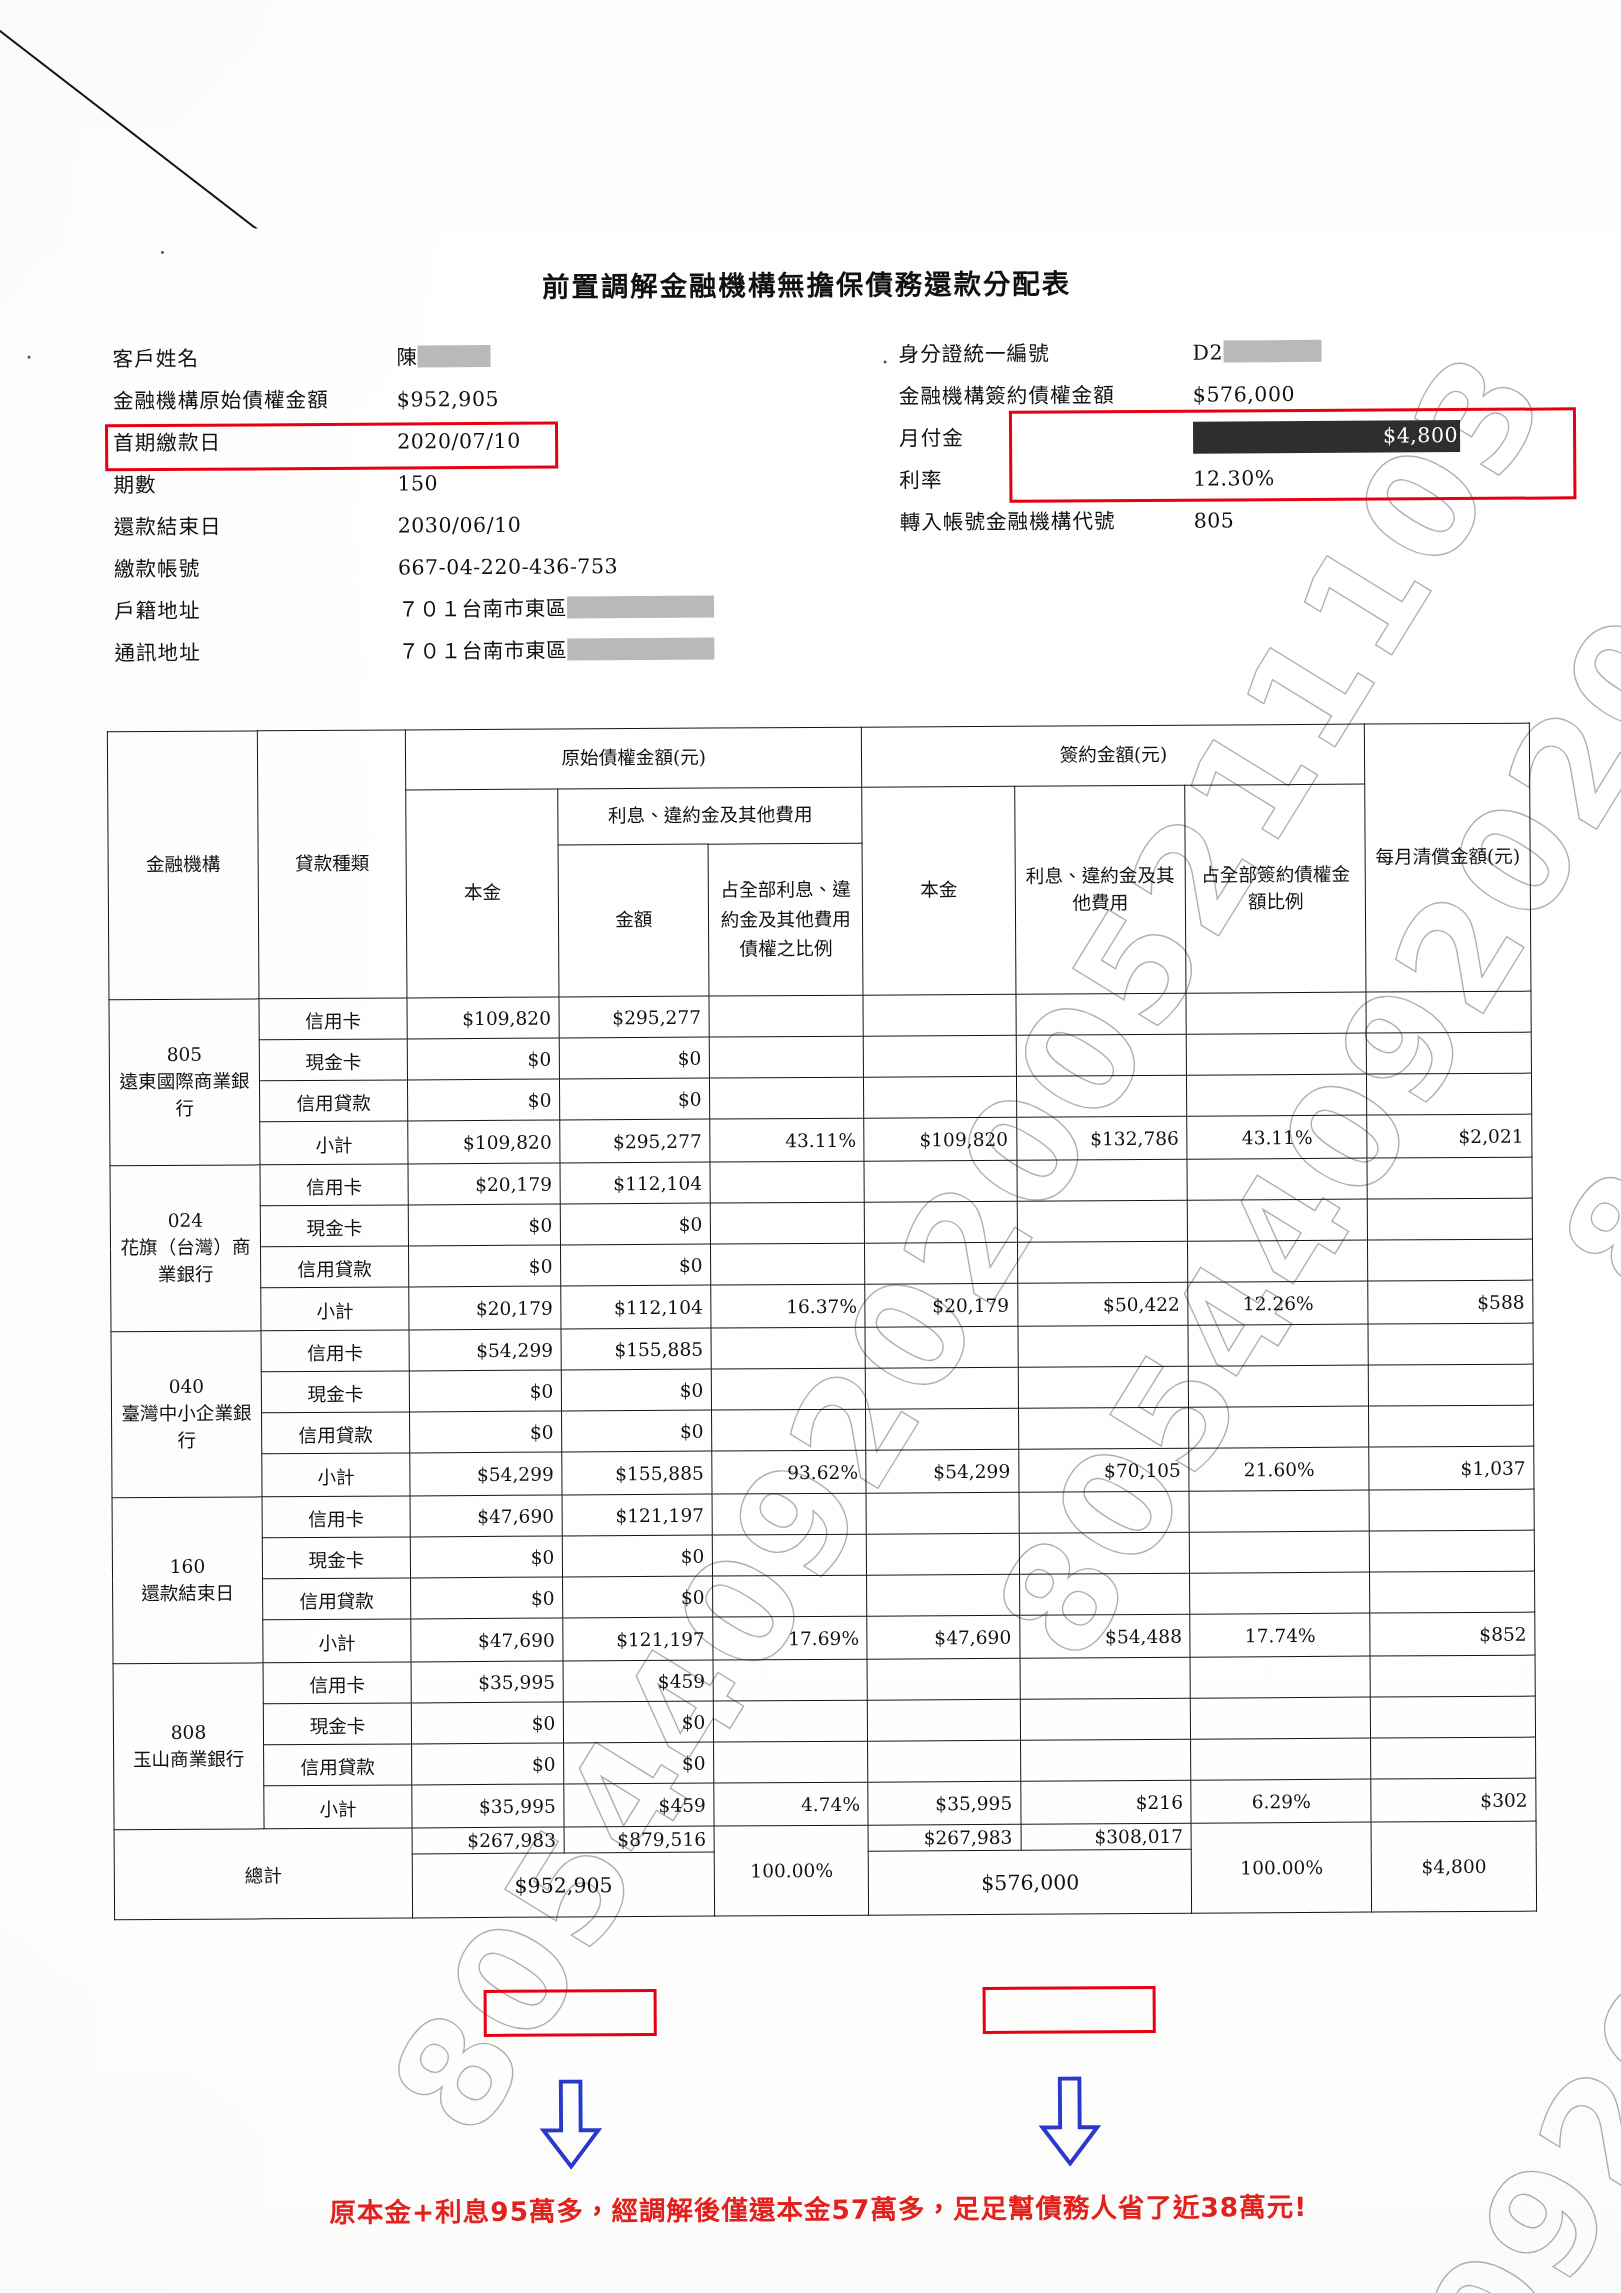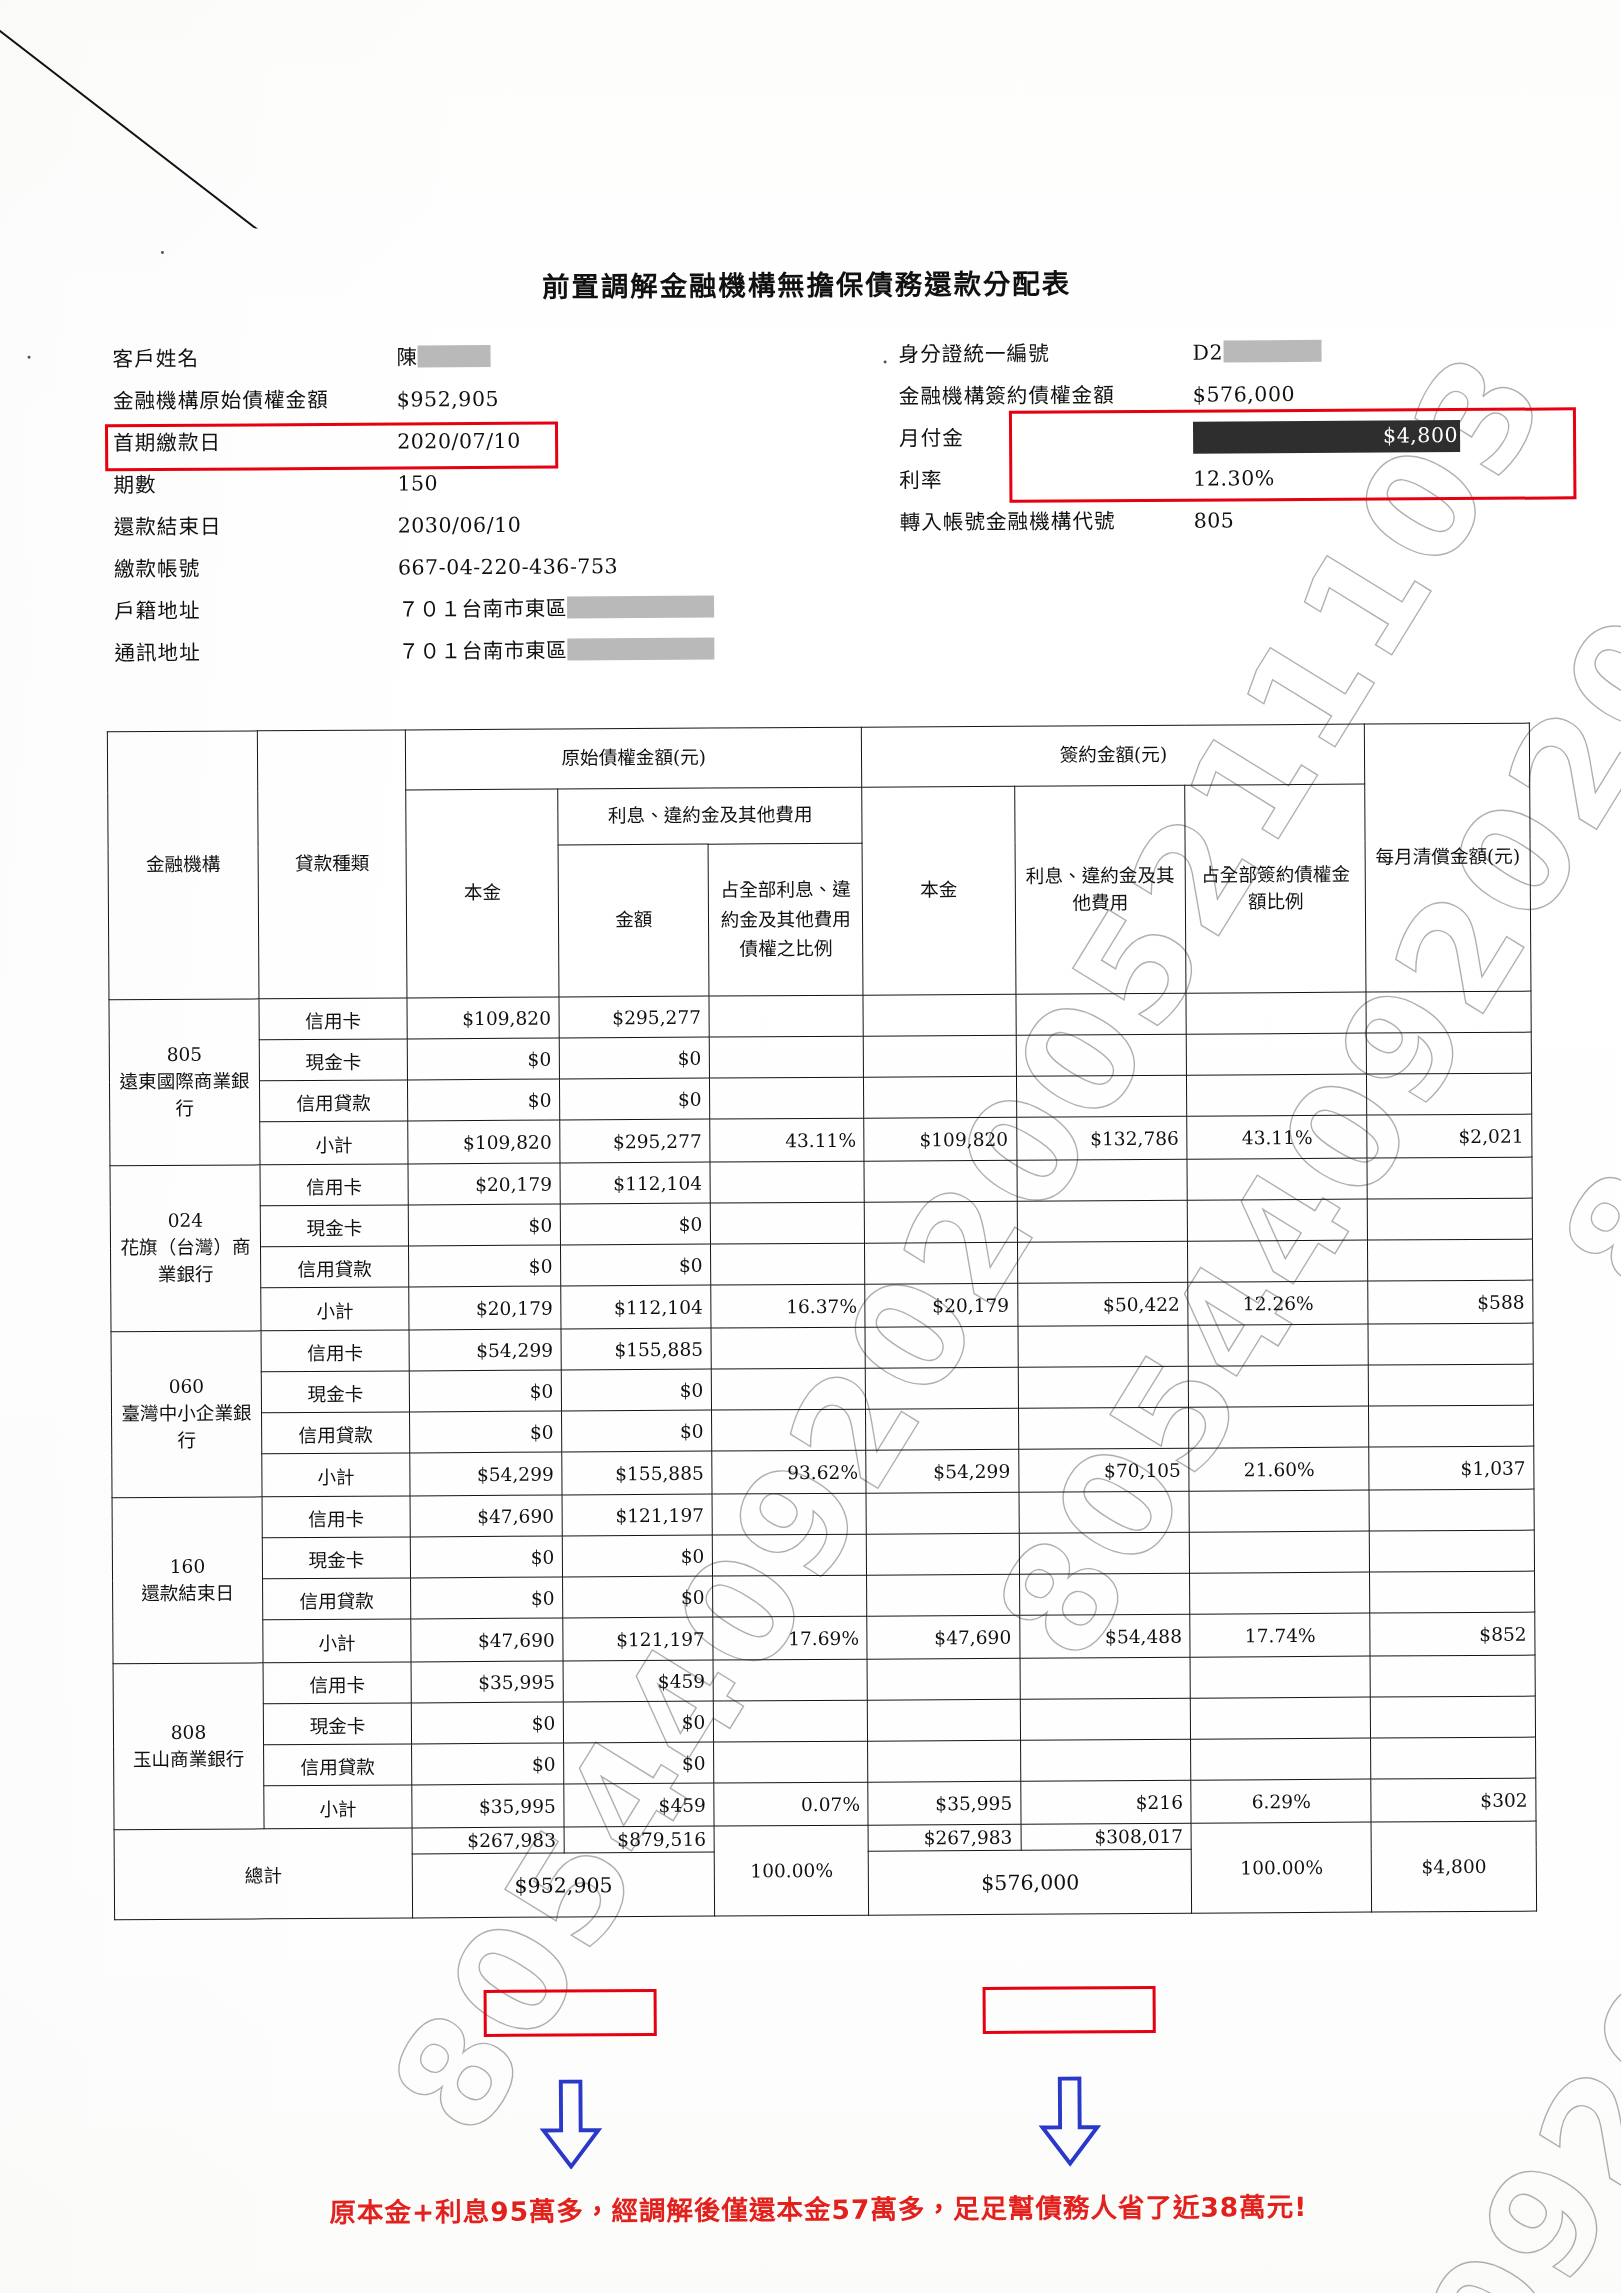--- a/index.html
+++ b/index.html
@@ -316,21 +316,21 @@
             <td class="num">$20,179</td>
             <td class="num">$112,104</td>
             <td class="num">16.37%</td>
             <td class="num">$20,179</td>
             <td class="num">$50,422</td>
             <td class="ctr">12.26%</td>
             <td class="num">$588</td>
           </tr>
           <tr class="datarow">
             <td class="bank" rowspan="4">
-              <div>060</div>
+              <div>040</div>
               <div>臺灣中小企業銀行</div>
             </td>
             <td class="kind">信用卡</td>
             <td class="num">$54,299</td>
             <td class="num">$155,885</td>
             <td class="num"></td>
             <td class="num"></td>
             <td class="num"></td>
             <td class="ctr"></td>
             <td class="num"></td>
@@ -440,21 +440,21 @@
             <td class="num"></td>
             <td class="num"></td>
             <td class="num"></td>
             <td class="ctr"></td>
             <td class="num"></td>
           </tr>
           <tr class="subtotal">
             <td class="kind">小計</td>
             <td class="num">$35,995</td>
             <td class="num">$459</td>
-            <td class="num">0.07%</td>
+            <td class="num">4.74%</td>
             <td class="num">$35,995</td>
             <td class="num">$216</td>
             <td class="ctr">6.29%</td>
             <td class="num">$302</td>
           </tr>
           <tr>
             <td class="total-label" colspan="2" rowspan="2">總計</td>
             <td class="num">$267,983</td>
             <td class="num">$879,516</td>
             <td class="ctr" rowspan="2">100.00%</td>

